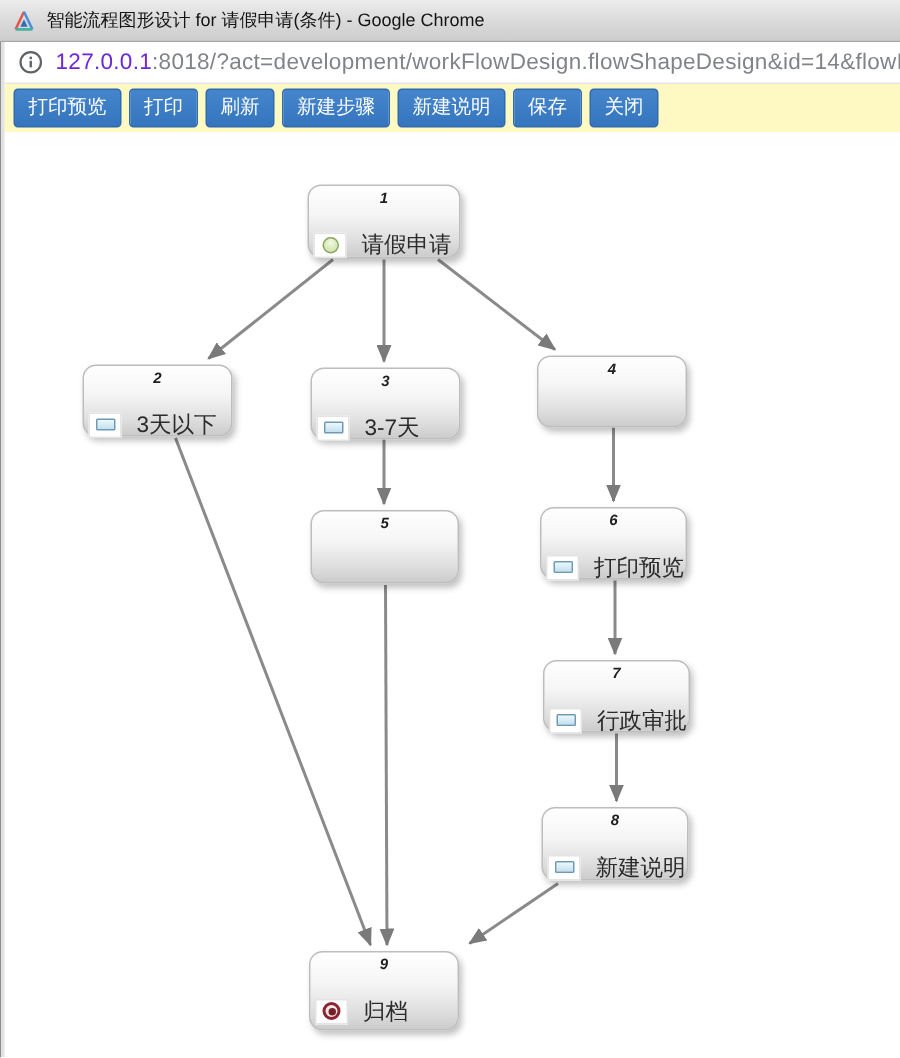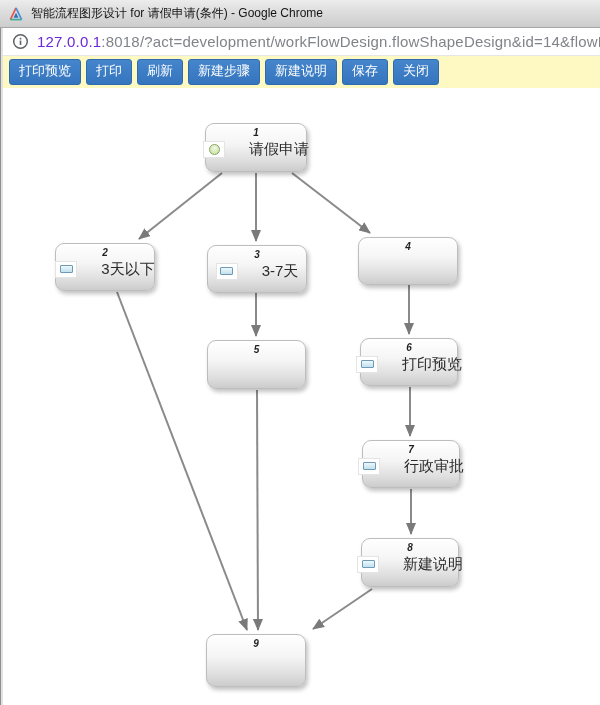--- a/index.html
+++ b/index.html
@@ -63,22 +63,22 @@
     border:1px solid #BDBDBD; border-radius:9px;
     background:linear-gradient(180deg,#FFFFFF 0%,#F5F5F5 42%,#DEDEDE 78%,#CCCCCC 100%);
     box-shadow:2px 3px 4px rgba(0,0,0,.24);
     cursor:move;
   }
   .node-num {
     text-align:center; font-size:10px; font-style:italic; font-weight:bold;
     color:#1f1f1f; margin-top:3px; line-height:1.15;
   }
   .node-body {
-    display:flex; align-items:center; justify-content:center;
-    gap:24px; margin-top:1px; padding:0 3px;
+    display:flex; align-items:center; justify-content:flex-start;
+    gap:10px; margin-top:15px; padding:0 3px;
   }
   .icon-box {
     width:22px; height:17px; background:#fff;
     border:1px solid #E4E4E4;
     display:flex; align-items:center; justify-content:center;
     flex:0 0 auto;
   }
   .glyph-start {
     width:11px; height:11px; border-radius:50%;
     background:radial-gradient(circle at 50% 32%,#F2F8E6 0%,#DCEDC0 45%,#C7E0A2 100%);
@@ -211,14 +211,20 @@
       <div class="node-num">8</div>
       <div class="node-body">
         <span class="icon-box">
           <span class="glyph-step"></span>
         </span>
         <span class="node-label">新建说明</span>
       </div>
     </div>
     <div class="node" style="left: 206px; top: 546px; width: 100px; height: 53px;">
       <div class="node-num">9</div>
+      <div class="node-body">
+        <span class="icon-box">
+          <span class="glyph-end"></span>
+        </span>
+        <span class="node-label">归档</span>
+      </div>
     </div>
   </div>
 
 </body></html>

